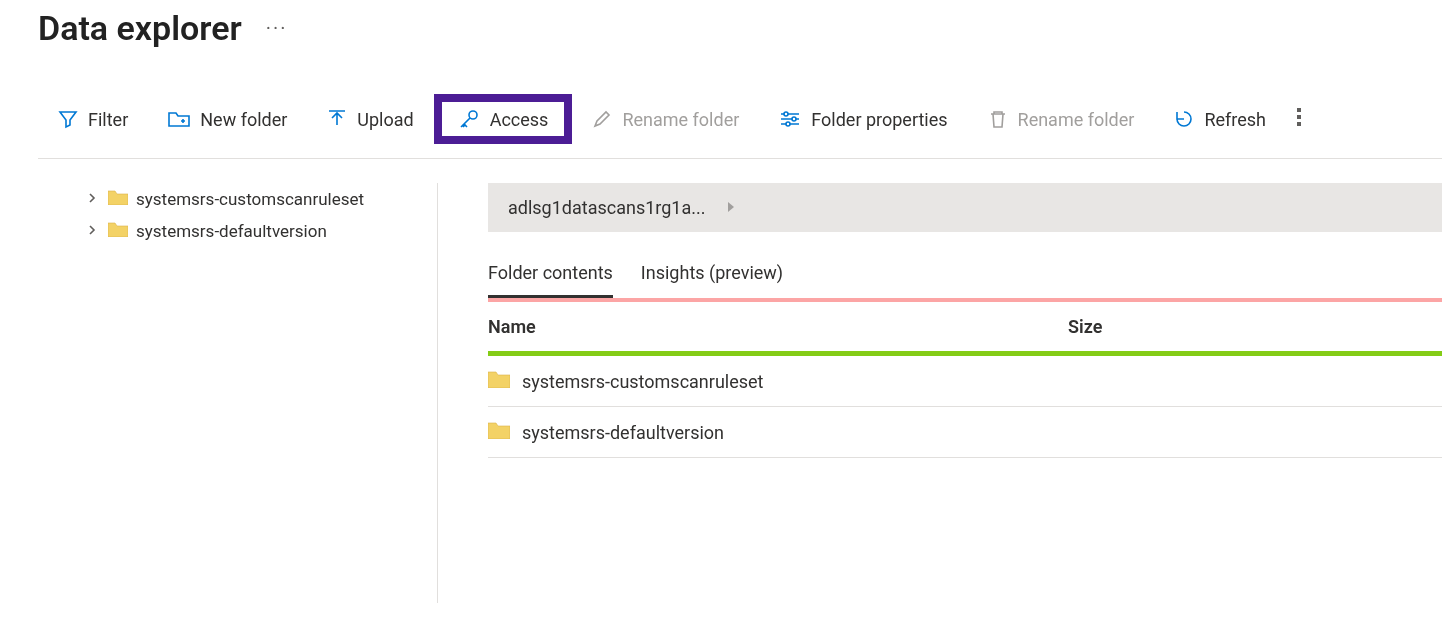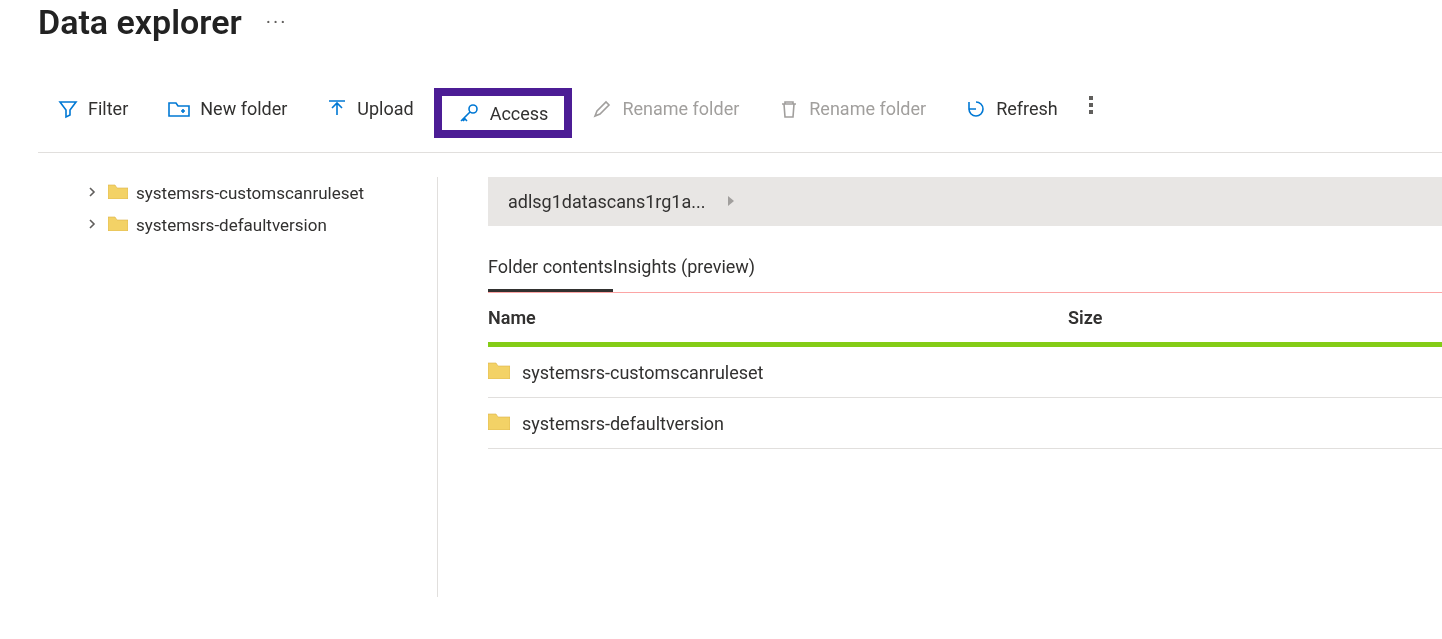--- a/index.html
+++ b/index.html
@@ -3,25 +3,25 @@
   <meta charset="utf-8">
   <style>
     * { box-sizing: border-box; margin: 0; padding: 0; }
     body {
       font-family: "Segoe UI", -apple-system, BlinkMacSystemFont, Roboto, sans-serif;
       color: #323130;
       background: #fff;
       width: 1442px;
     }
     .page { padding: 0 0 0 38px; }
-    .page-header { display: flex; align-items: center; gap: 24px; padding-top: 2px; }
+    .page-header { display: flex; align-items: center; gap: 24px; padding-top: 8px; }
     .page-title { font-size: 34px; font-weight: 600; color: #222; }
     .more-dots { font-size: 20px; color: #605e5c; letter-spacing: 2px; cursor: pointer; }
     .toolbar {
-      display: flex; align-items: flex-start; gap: 0;
+      display: flex; align-items: center; gap: 0;
       margin-top: 46px;
       border-bottom: 1px solid #e1dfdd;
       padding-bottom: 14px;
     }
     .tool-btn {
       display: inline-flex; align-items: center; gap: 10px;
       padding: 6px 16px;
       font-size: 18px;
       color: #323130;
       cursor: pointer;
@@ -41,21 +41,21 @@
     .tree-root { background: #edebe9; }
     .tree-child { padding-left: 48px; }
     .chev { font-size: 14px; color:#605e5c; display:inline-block; width:14px; }
     
     .breadcrumb {
       background: #e8e6e4; padding: 14px 20px; display:flex; align-items:center; gap:20px;
       font-size: 18px; color:#323130;
     }
     .crumb-caret { color:#a19f9d; font-size:14px; }
     
-    .tabs { display:flex; border-bottom: 1px solid #fca5a5; margin-top: 20px; }
+    .tabs { display:flex; gap: 28px; border-bottom: 4px solid #fca5a5; margin-top: 20px; }
     .tab {
       padding: 10px 0 12px 0; font-size: 18px; color:#323130; cursor:pointer;
       border-bottom: 3px solid transparent;
     }
     .tab.active { border-bottom-color: #323130; font-weight:400; }
     
     .table-header { display:flex; padding: 14px 0; border-bottom: 5px solid #84cc16; }
     .col-name { flex: 0 0 580px; font-weight:600; font-size:18px; }
     .col-size { flex: 1; font-weight:600; font-size:18px; }
     .row { display:flex; align-items:center; padding: 14px 0; border-bottom: 1px solid #e1dfdd; }
@@ -113,20 +113,31 @@
 
     <div class="tool-btn disabled">
       <span class="icon">
         <svg width="20" height="20" viewBox="0 0 20 20">
             <path d="M3 17l2-5L14 3l3 3-9 9-5 2z" fill="none" stroke="#a19f9d" stroke-width="1.6"></path>
           </svg>
       </span>
       <span>Rename folder</span>
     </div>
 
+    <div class="tool-btn">
+      <span class="icon">
+        <svg width="22" height="20" viewBox="0 0 22 20">
+            <path d="M2 5h18 M2 10h18 M2 15h18" stroke="#0078d4" stroke-width="1.6"></path>
+            <circle cx="7" cy="5" r="2" fill="#fff" stroke="#0078d4" stroke-width="1.6"></circle>
+            <circle cx="15" cy="10" r="2" fill="#fff" stroke="#0078d4" stroke-width="1.6"></circle>
+            <circle cx="9" cy="15" r="2" fill="#fff" stroke="#0078d4" stroke-width="1.6"></circle>
+          </svg>
+      </span>
+      <span>Folder properties</span>
+    </div>
 
     <div class="tool-btn disabled">
       <span class="icon">
         <svg width="20" height="20" viewBox="0 0 20 20">
             <path d="M3 5h14 M6 5V3h8v2 M5 5l1 13h8l1-13" fill="none" stroke="#a19f9d" stroke-width="1.6"></path>
           </svg>
       </span>
       <span>Rename folder</span>
     </div>
 

